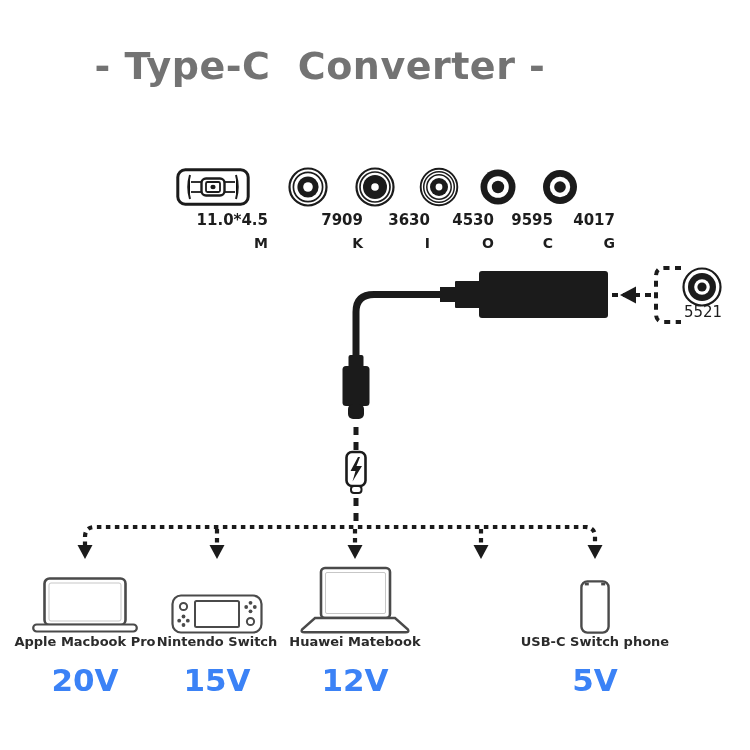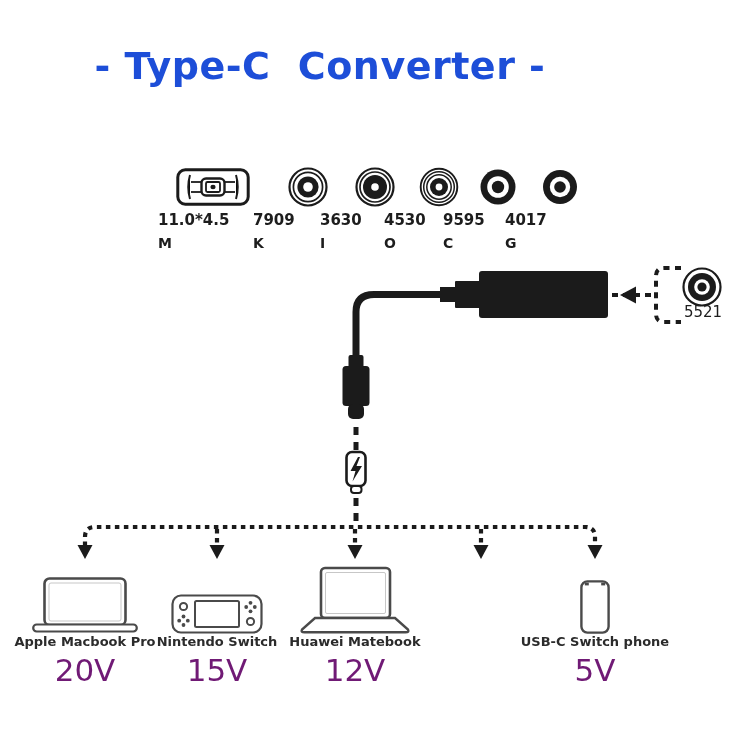--- a/index.html
+++ b/index.html
@@ -1,30 +1,30 @@
 <!DOCTYPE html>
 <html><head>
 <meta charset="utf-8">
 <style>
   html,body{margin:0;padding:0;background:#ffffff;}
   .canvas{position:relative;width:750px;height:750px;background:#ffffff;overflow:hidden;
           font-family:"DejaVu Sans","Liberation Sans",sans-serif;color:#1b1b1b;}
   .title{position:absolute;top:44px;left:0;width:640px;text-align:center;
-         font-size:38px;font-weight:700;color:#1d4ed8;letter-spacing:0.5px;white-space:pre;}
+         font-size:38px;font-weight:700;color:#737373;letter-spacing:0.5px;white-space:pre;}
   .diagram-svg{position:absolute;left:0;top:0;width:750px;height:750px;}
-  .conn{position:absolute;top:164px;width:110px;text-align:left;transform:translateX(-50%);}
+  .conn{position:absolute;top:164px;width:110px;text-align:right;transform:translateX(-50%);}
   .conn .icon-box{height:46px;display:flex;align-items:center;justify-content:center;}
   .conn .size{font-size:15px;font-weight:700;margin-top:1px;color:#1d1d1d;}
   .conn .code{font-size:14px;font-weight:700;margin-top:6px;color:#1d1d1d;}
   .tip-label{position:absolute;left:703px;top:303px;transform:translateX(-50%);
              font-size:15px;font-weight:400;color:#1d1d1d;}
   .device{position:absolute;top:560px;width:150px;text-align:center;transform:translateX(-50%);}
   .device .icon-box{height:74px;display:flex;align-items:flex-end;justify-content:center;}
   .device .name{font-size:13px;font-weight:700;margin-top:0;color:#2b2b2b;white-space:nowrap;}
-  .device .volt{font-size:31px;font-weight:400;margin-top:3px;color:#701a75;}
+  .device .volt{font-size:31px;font-weight:700;margin-top:13px;color:#3b82f6;}
 </style>
 </head>
 <body>
 
 <div class="canvas">
 
   <div class="title">- Type-C  Converter -</div>
 
   <svg class="diagram-svg" viewBox="0 0 750 750" fill="none" xmlns="http://www.w3.org/2000/svg">
 

